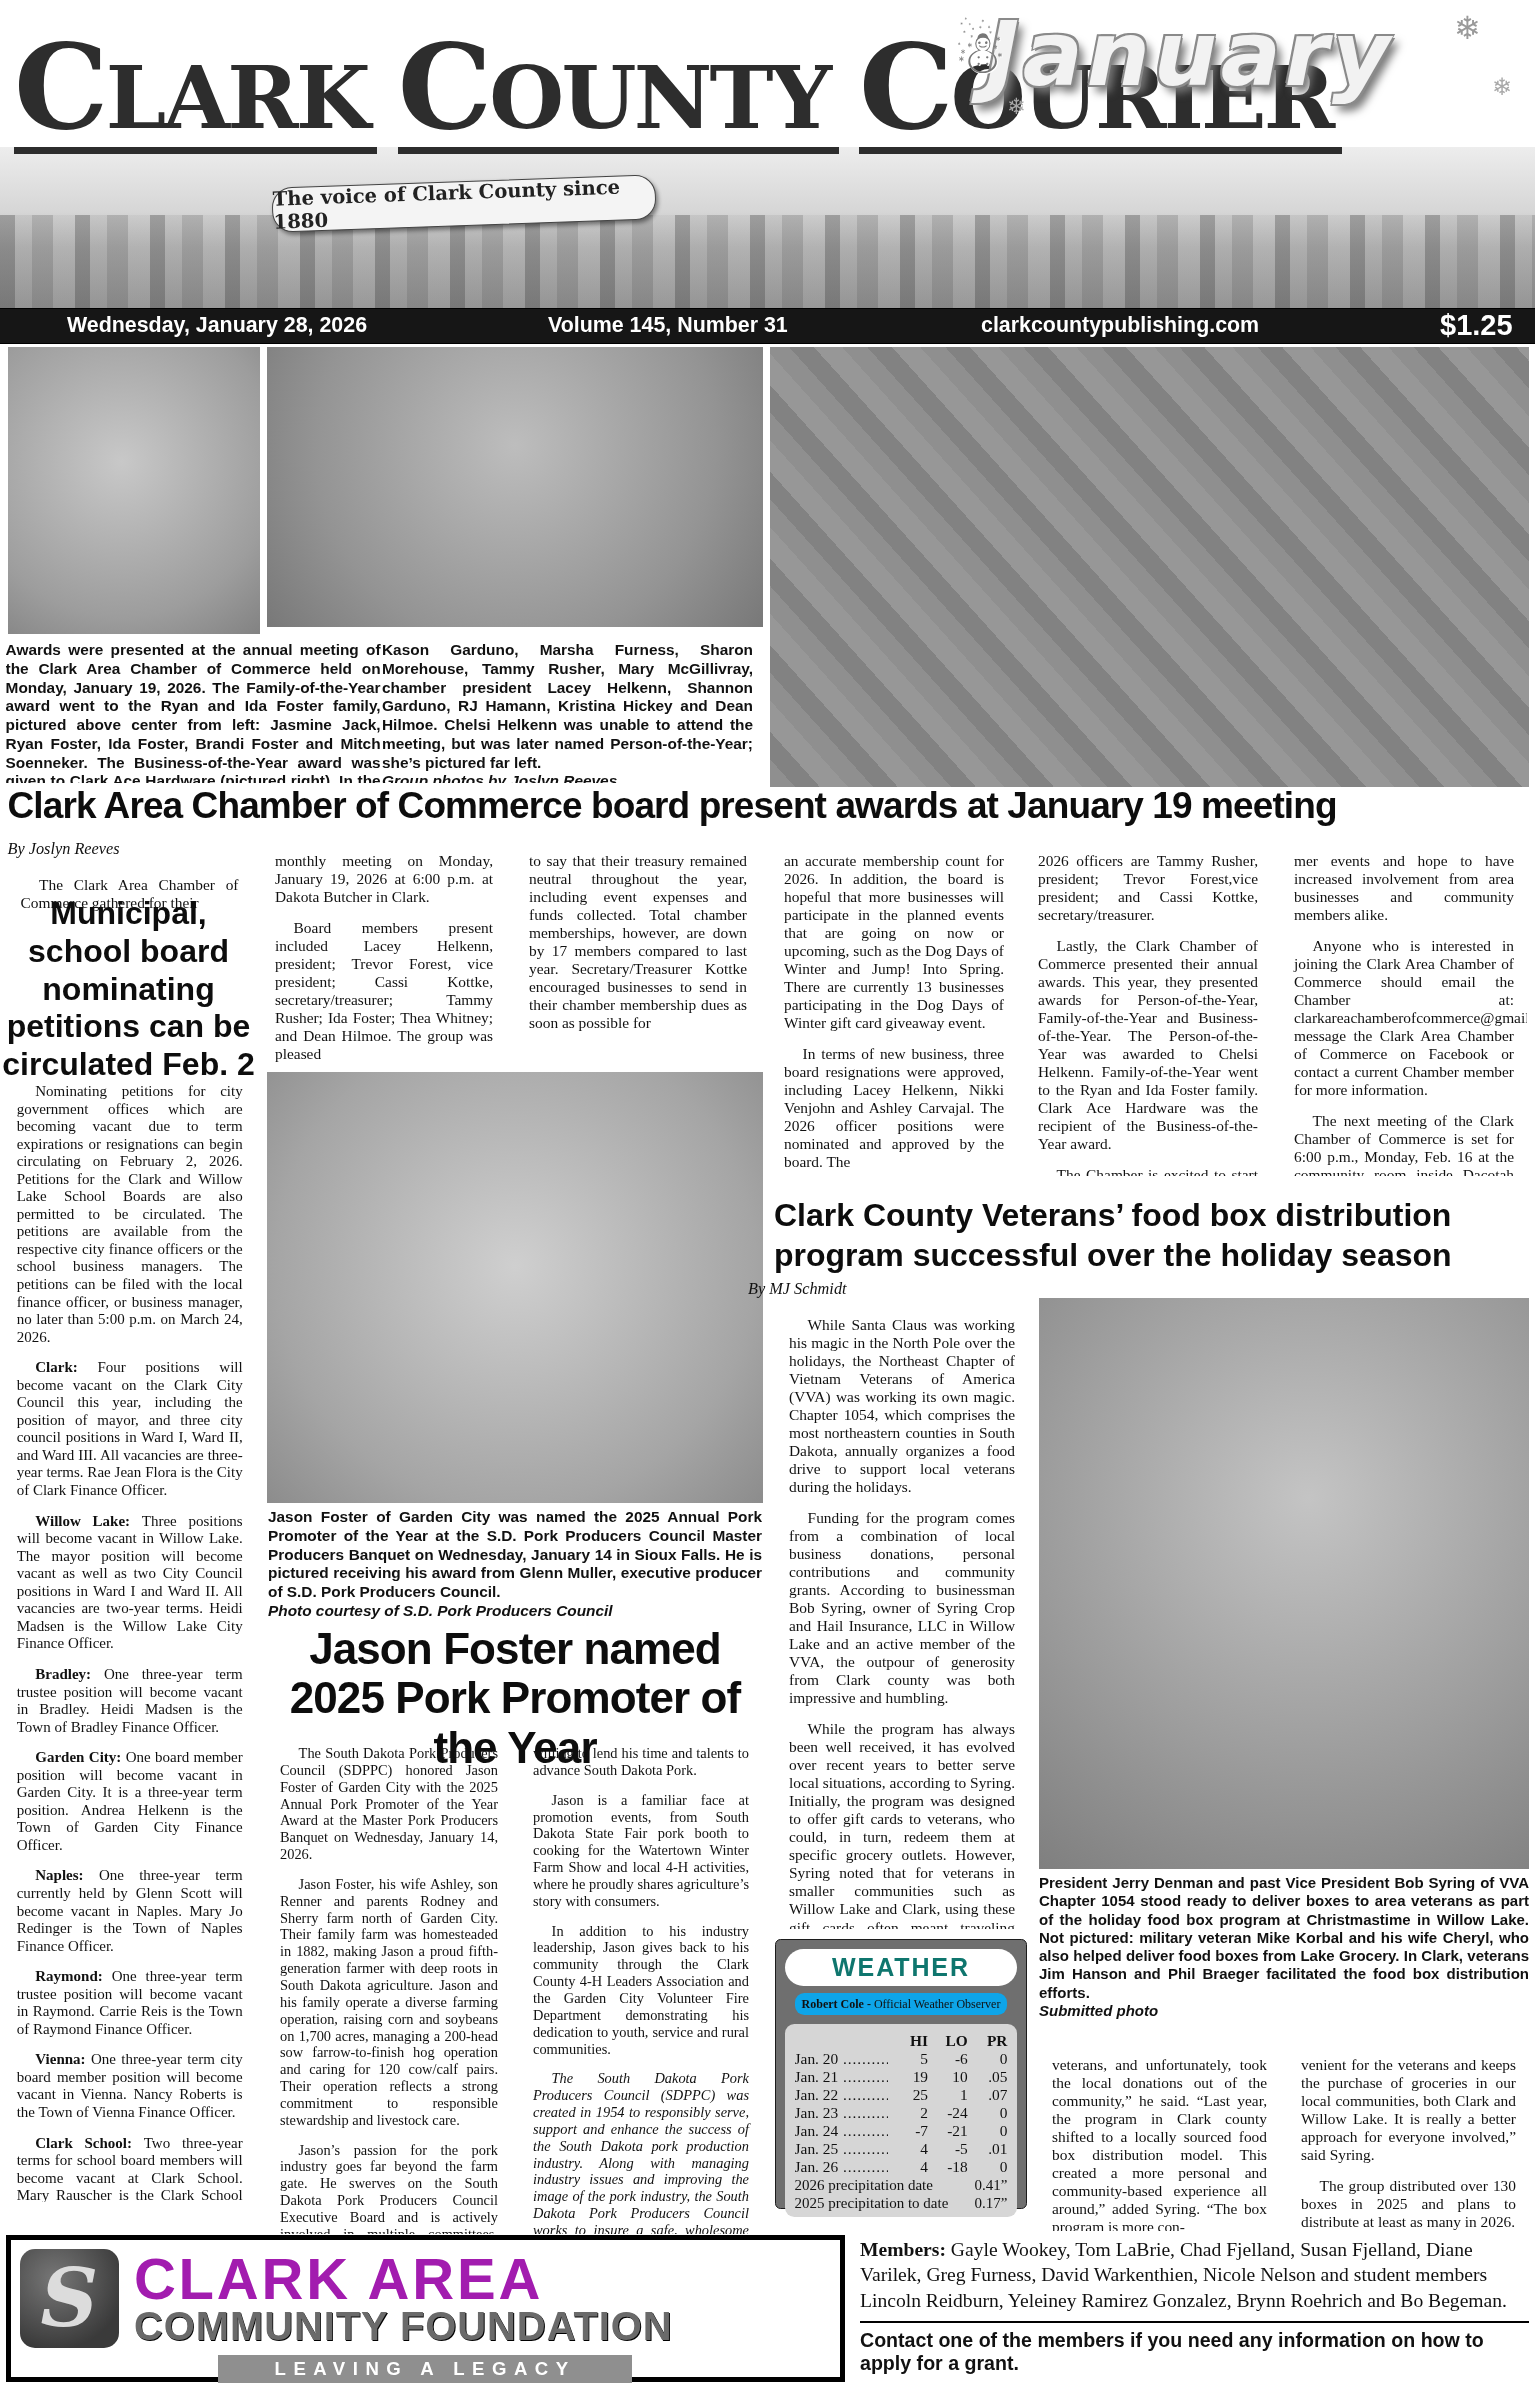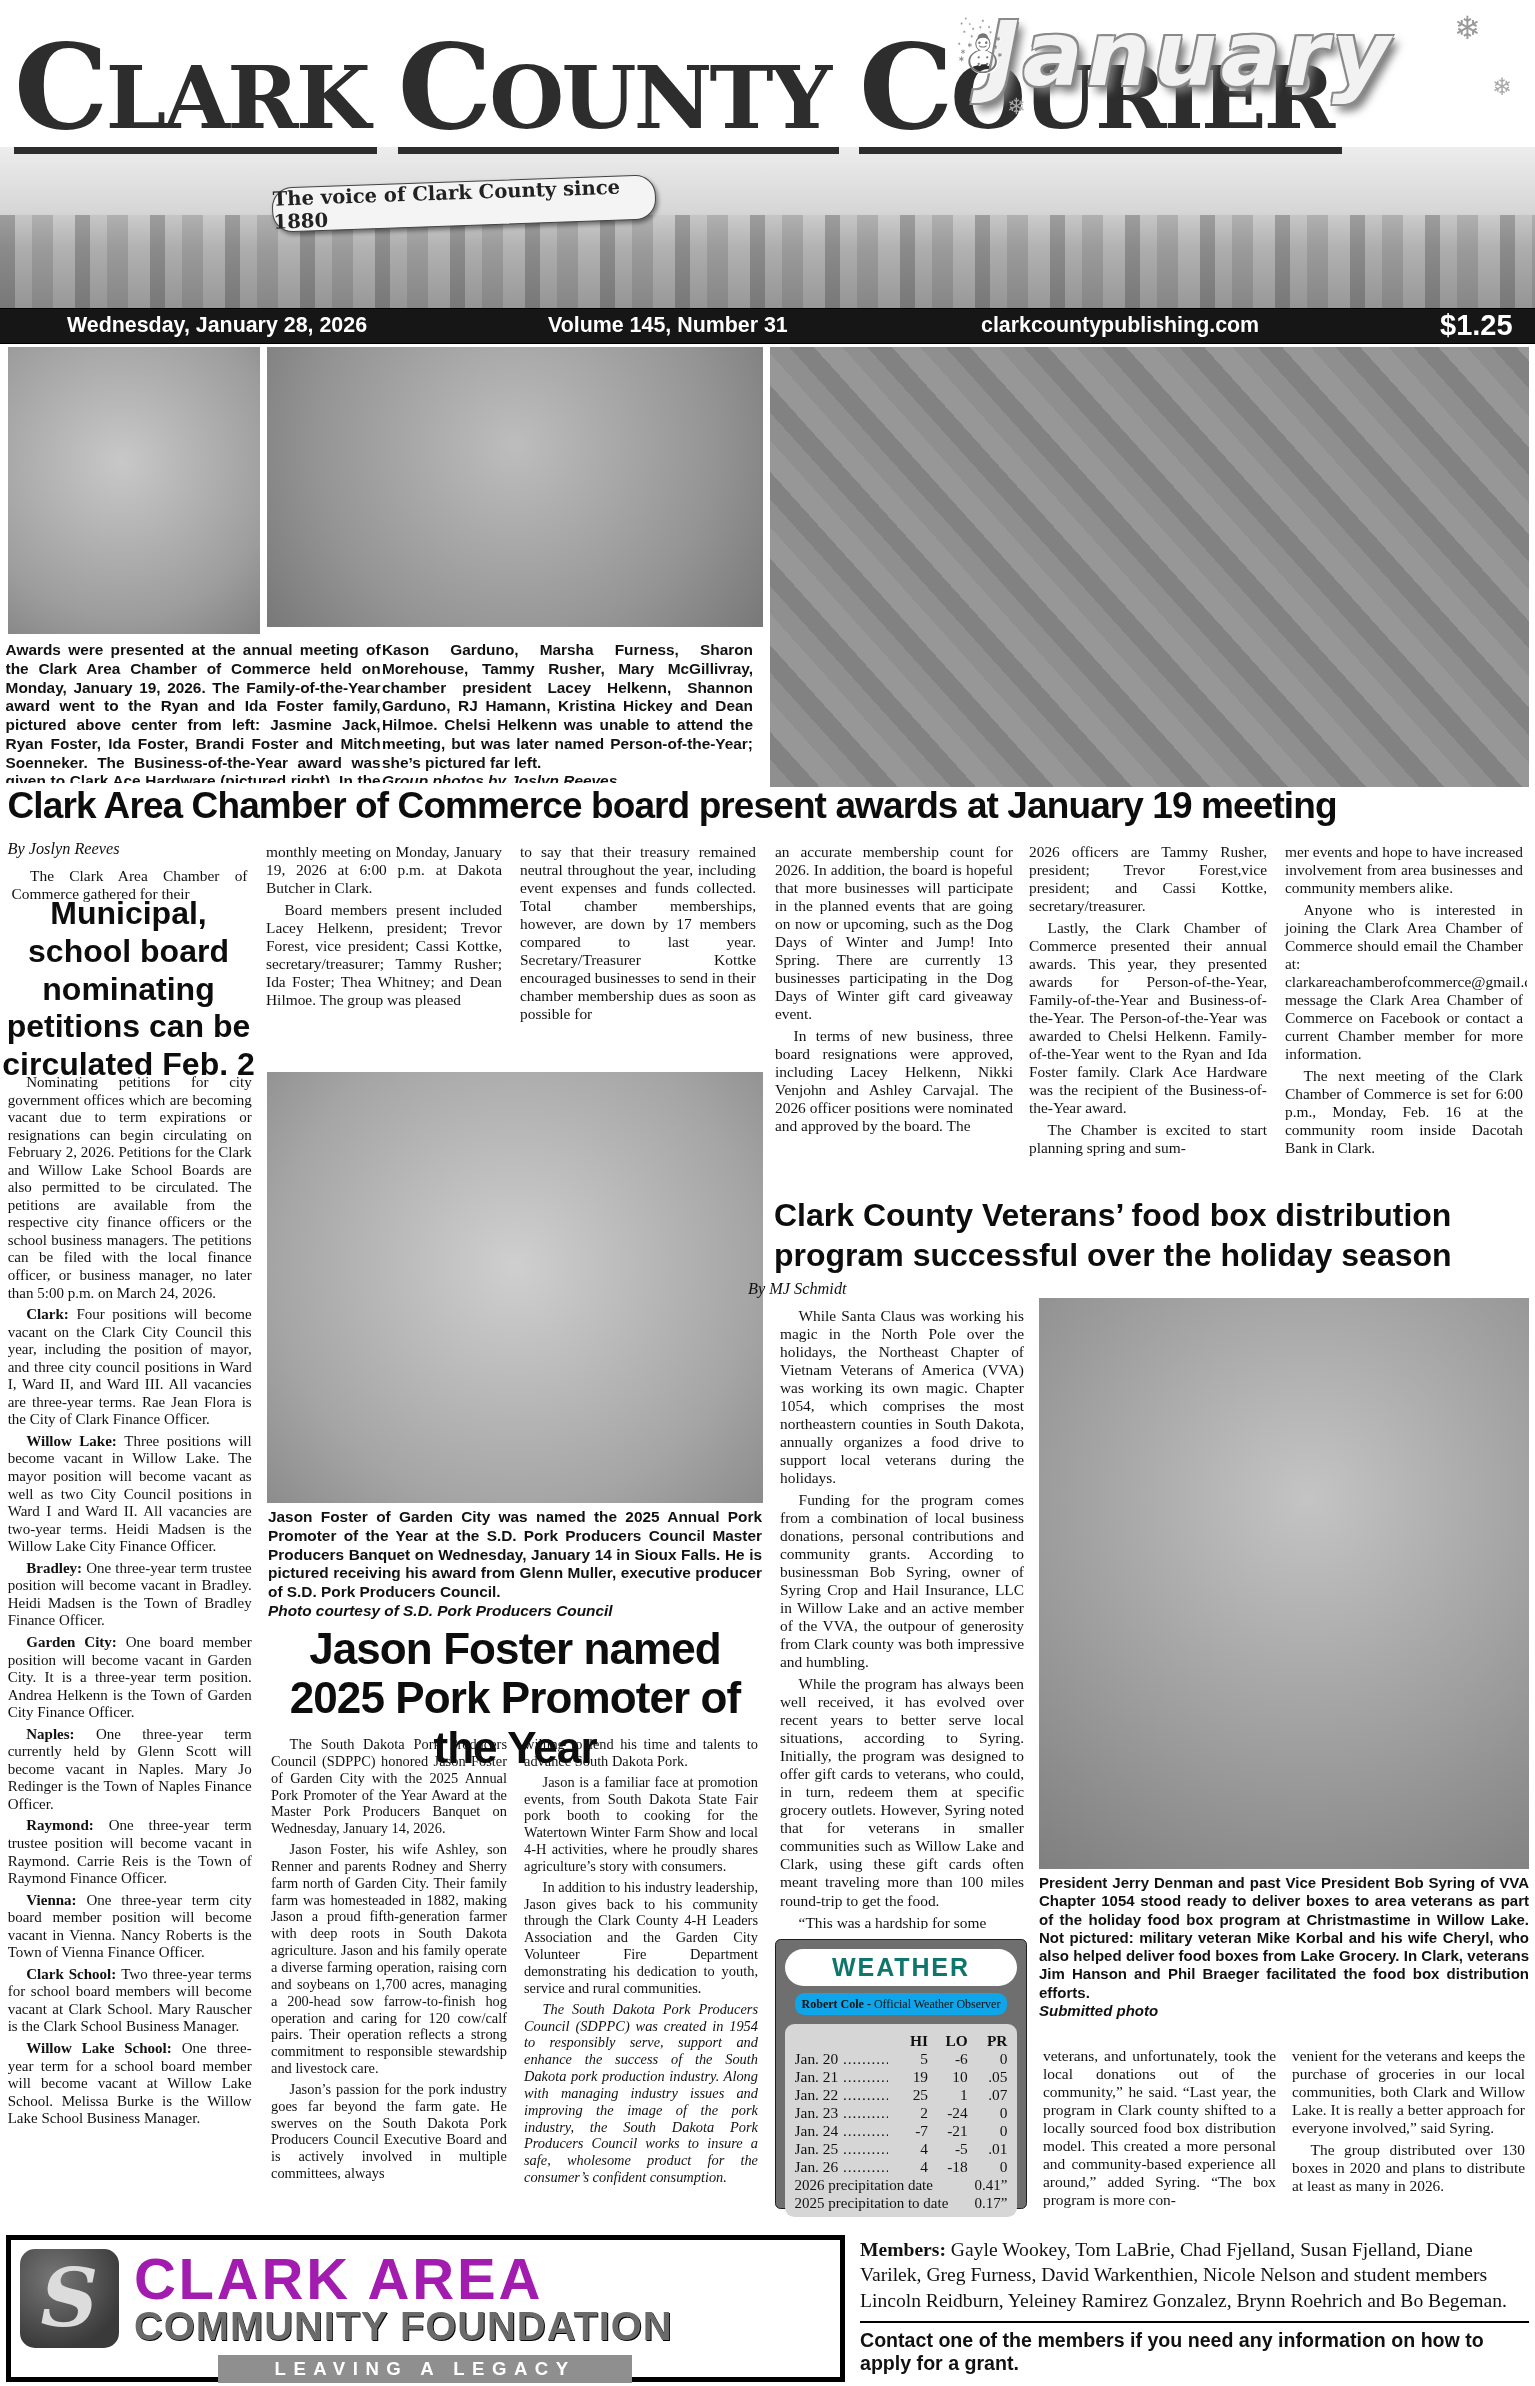--- a/index.html
+++ b/index.html
@@ -66,21 +66,21 @@
   .hl-main { left:7.5px; top:787px; width:1521px; font-size:37px; line-height:1.05;
              letter-spacing:-0.9px; white-space:nowrap; }
   .hl-muni { left:0px; top:895px; width:257px; font-size:32px; line-height:1.18; text-align:center; }
   .hl-pork { left:265px; top:1624px; width:500px; font-size:44px; line-height:1.12; text-align:center;
              letter-spacing:-0.9px; }
   .hl-vets { left:774px; top:1195px; width:759px; font-size:32px; line-height:1.25; }
   .byline { font-style:italic; font-size:16.3px; }
 
   
   .body-col { font-size:15.4px; line-height:1.17; text-align:justify; overflow:hidden; }
-  .body-col p { margin:4px; text-indent:18.6px; }
+  .body-col p { margin:13px; text-indent:18.6px; }
   .body-col p.cont { text-indent:0; }
   .body-col p.italic { font-style:italic; }
   .body-col .lead { font-weight:bold; }
   .c-col1 { left:7.5px;    top:863px; width:244px; height:62px; }
   .c-col2 { left:262px;  top:839px; width:244px; height:226px; }
   .c-col3 { left:516px;  top:839px; width:244px; height:226px; }
   .c-col4 { left:771px;  top:839px; width:246px; height:337px; }
   .c-col5 { left:1025px; top:839px; width:246px; height:337px; }
   .c-col6 { left:1281px; top:839px; width:246px; height:337px; }
   .by-chamber { left:7.5px; top:839px; width:244px; }
@@ -241,21 +241,21 @@
   <div class="abs photo ph-vets"></div>
   <div class="abs cap vets-cap">
     <span>President Jerry Denman and past Vice President Bob Syring of VVA Chapter 1054 stood ready to deliver boxes to area veterans as part of the holiday food box program at Christmastime in Willow Lake. Not pictured: military veteran Mike Korbal and his wife Cheryl, who also helped deliver food boxes from Lake Grocery. In Clark, veterans Jim Hanson and Phil Braeger facilitated the food box distribution efforts.</span>
     <div class="cap-credit">Submitted photo</div>
   </div>
   <div class="abs body-col v-col2">
       <p class="cont">veterans, and unfortunately, took the local donations out of the community,” he said. “Last year, the program in Clark county shifted to a locally sourced food box distribution model. This created a more personal and community-based experience all around,” added Syring. “The box program is more con-</p>
     </div>
   <div class="abs body-col v-col3">
       <p class="cont">venient for the veterans and keeps the purchase of groceries in our local communities, both Clark and Willow Lake. It is really a better approach for everyone involved,” said Syring.</p>
-      <p>The group distributed over 130 boxes in 2020 and plans to distribute at least as many in 2026.</p>
+      <p>The group distributed over 130 boxes in 2025 and plans to distribute at least as many in 2026.</p>
     </div>
 
   <div class="abs weather">
     <div class="w-title">WEATHER</div>
     <div class="w-observer">
       <b>Robert Cole -</b><span> Official Weather Observer</span>
     </div>
     <div class="w-panel">
       <table class="w-table">
         <colgroup>

